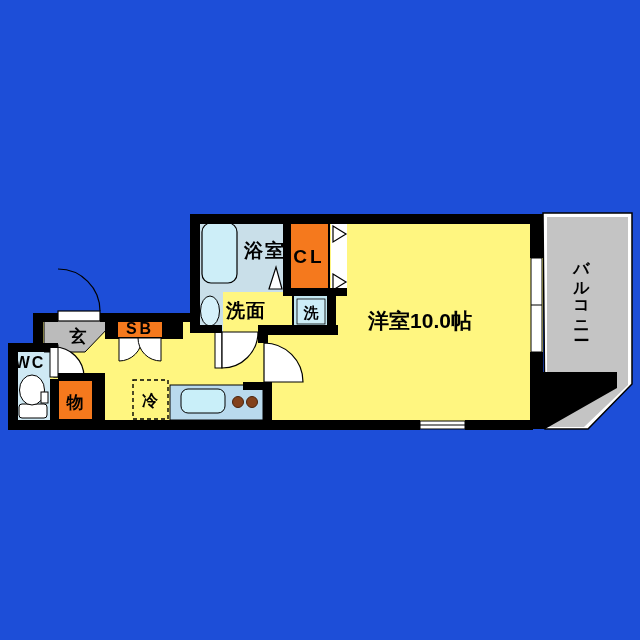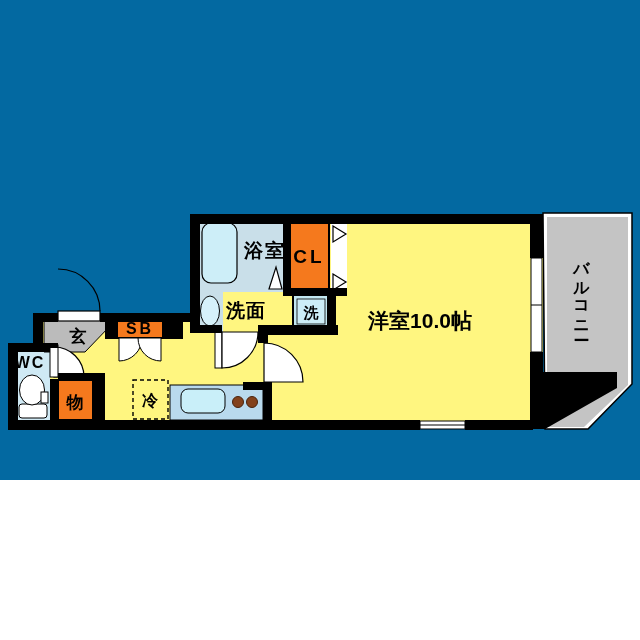--- a/index.html
+++ b/index.html
@@ -1,16 +1,16 @@
 <!DOCTYPE html>
 <html><head>
 <meta charset="utf-8">
 <style>
   html,body{margin:0;padding:0;background:#ffffff;}
-  .stage{position:relative;width:640px;height:480px;background:#0369a1;overflow:hidden;
+  .stage{position:relative;width:640px;height:640px;background:#1d4ed8;overflow:hidden;
          font-family:"Liberation Sans","DejaVu Sans",sans-serif;}
   svg{position:absolute;left:0;top:0;}
   text{font-family:"Liberation Sans","DejaVu Sans",sans-serif;fill:#000;}
   .lbl{font-weight:bold;}
   .vtext{writing-mode:vertical-rl;letter-spacing:2px;}
 </style>
 </head>
 <body>
 
 <div class="stage">

